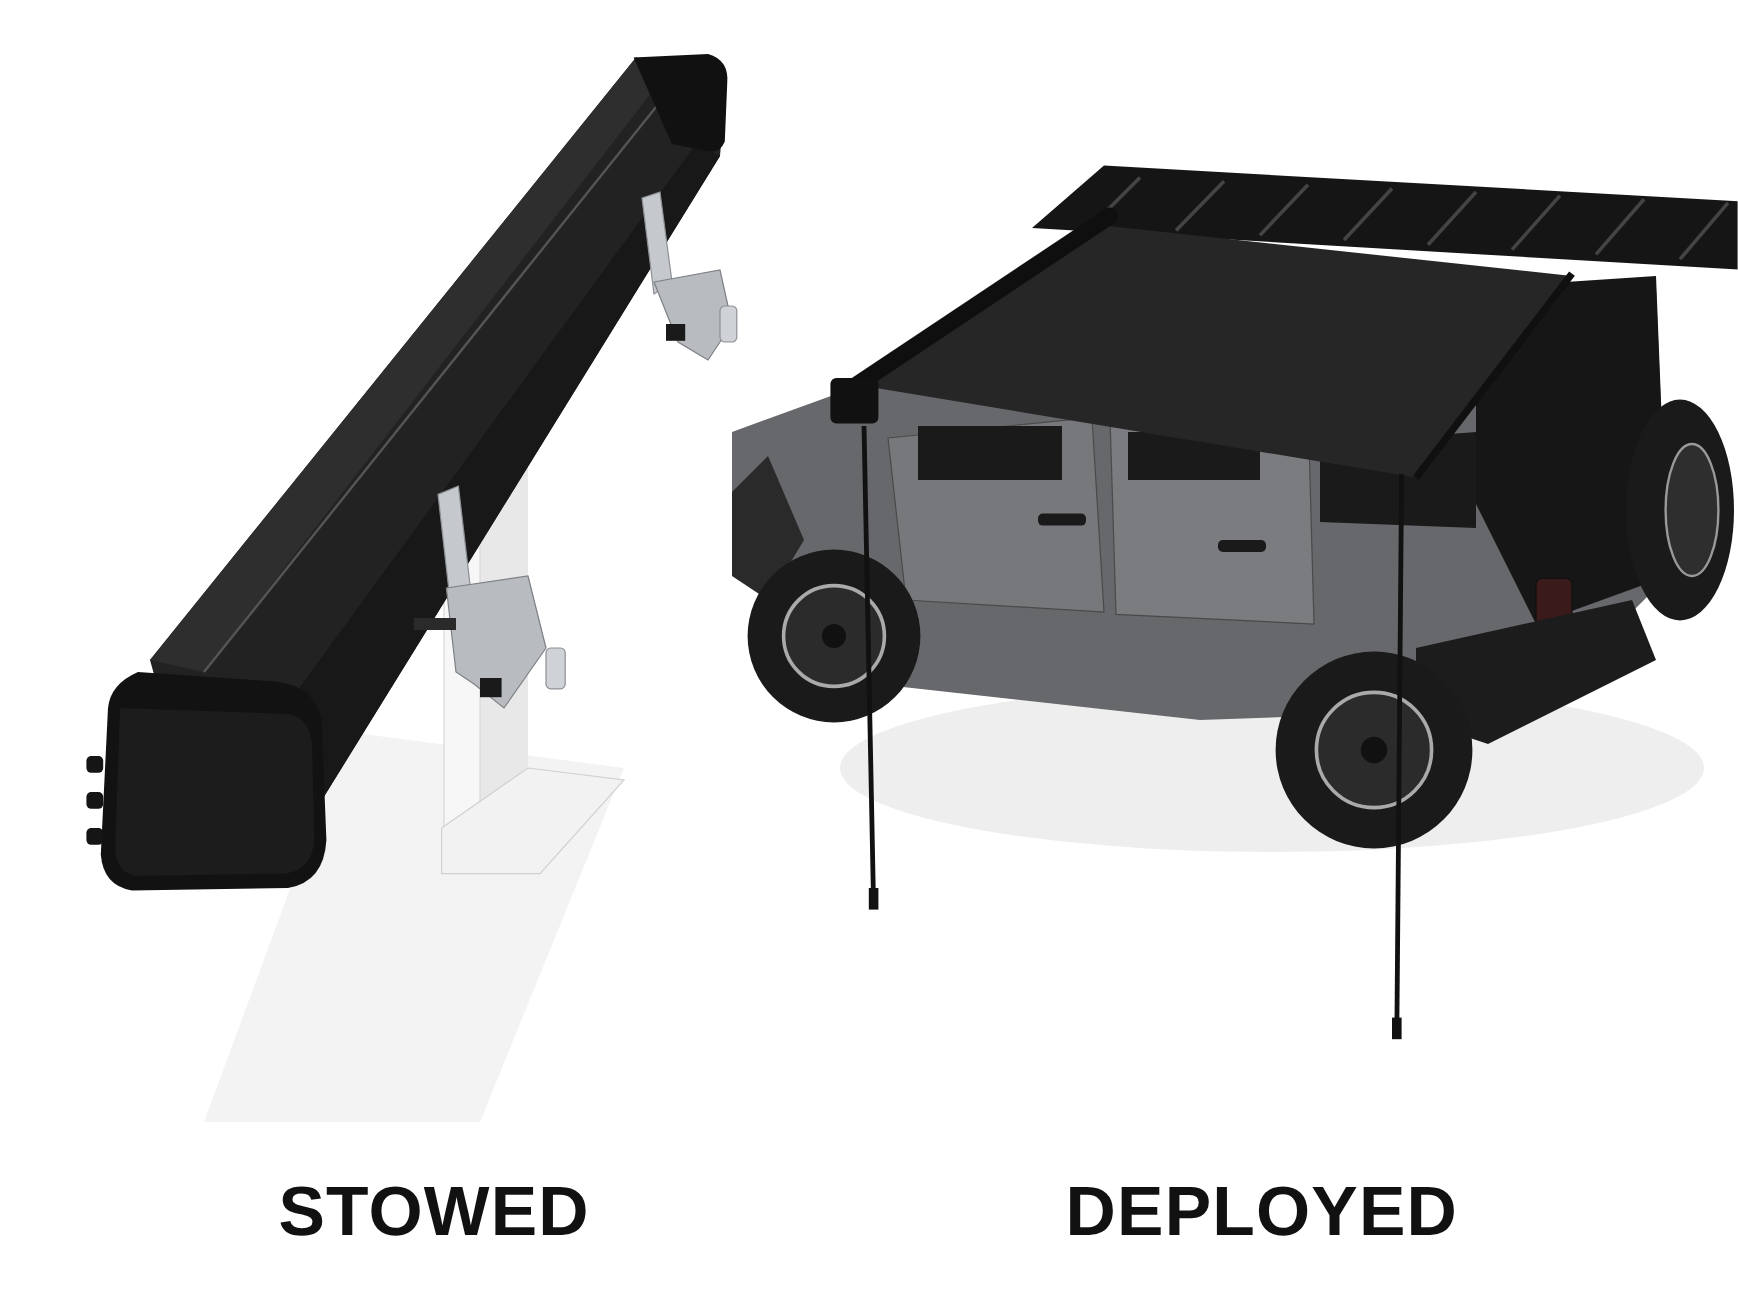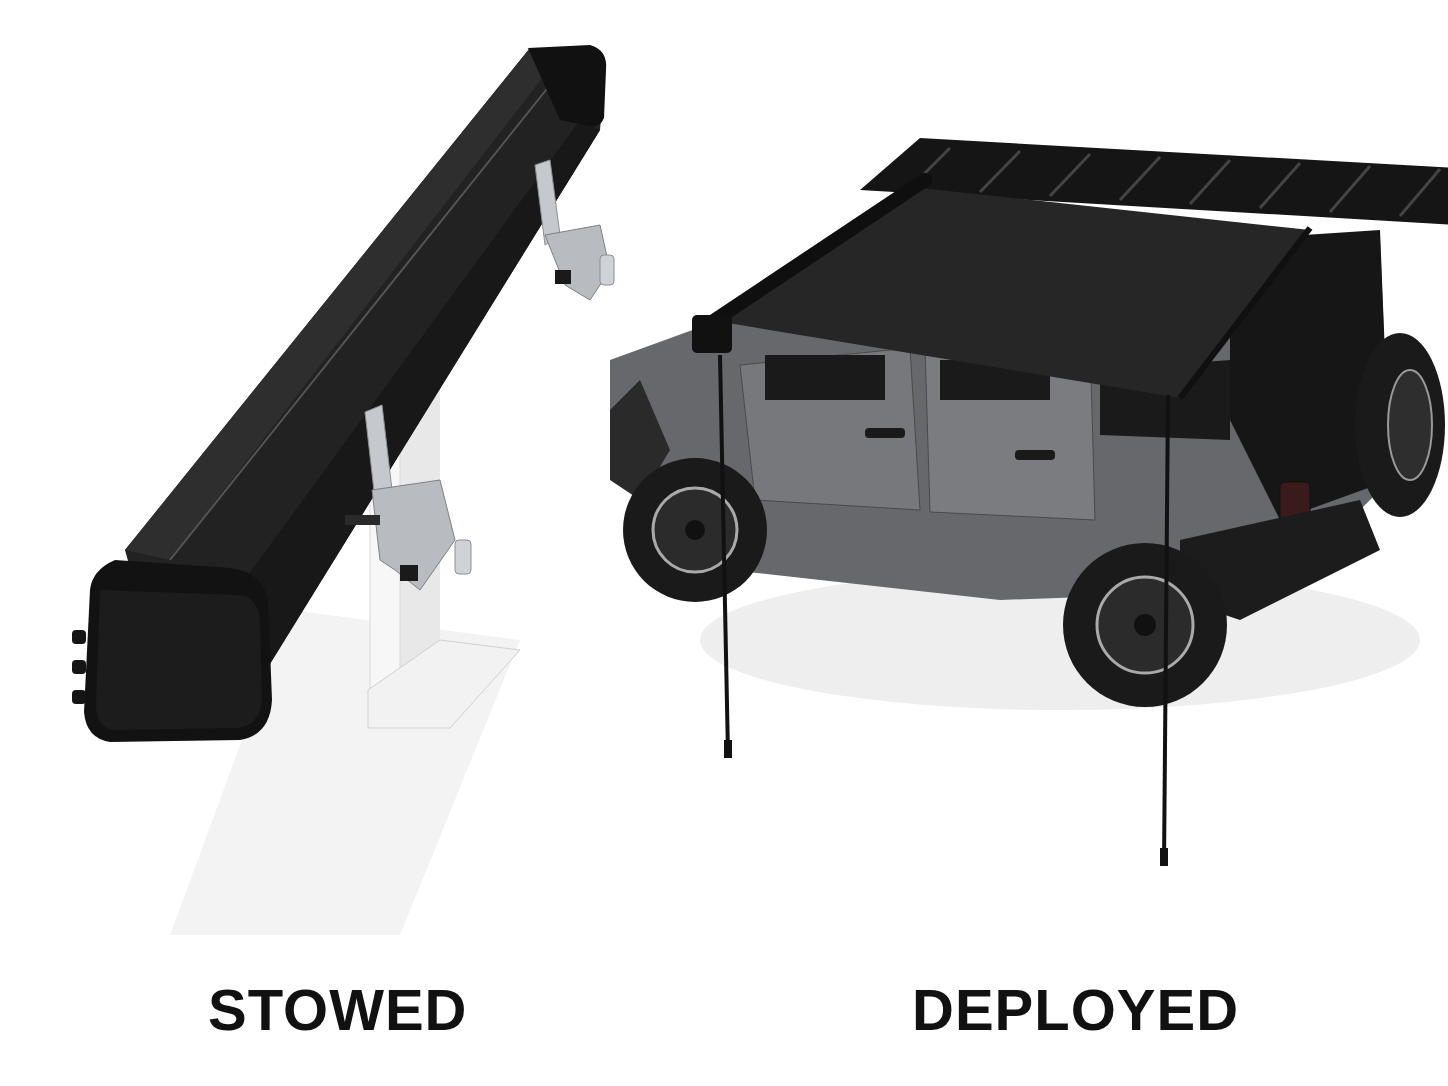--- a/index.html
+++ b/index.html
@@ -3,22 +3,22 @@
   <meta charset="utf-8">
   <style>
     html, body { margin: 0; padding: 0; background: #ffffff; }
     body { width: 1448px; height: 1086px; position: relative; overflow: hidden;
            font-family: "Liberation Sans", sans-serif; }
     .panel { position: absolute; }
     #stowed-panel { left: 0; top: 0; width: 640px; height: 960px; }
     #deployed-panel { left: 580px; top: 120px; width: 868px; height: 780px; }
     .label { position: absolute; top: 978px; font-weight: bold; font-size: 58px;
              color: #111111; letter-spacing: 1px; line-height: 64px; }
-    #stowed-label { left: 208px; }
-    #deployed-label { left: 888px; margin-left: 24px; }
+    #stowed-label { left: 232px; }
+    #deployed-label { left: 888px; }
     svg { display: block; }
   </style>
 </head>
 <body>
 
 <div class="panel" id="stowed-panel">
   <svg width="640" height="960" viewBox="0 0 640 960">
 
     <polygon points="170,935 290,610 520,640 400,935" fill="#f3f3f3"></polygon>
 

